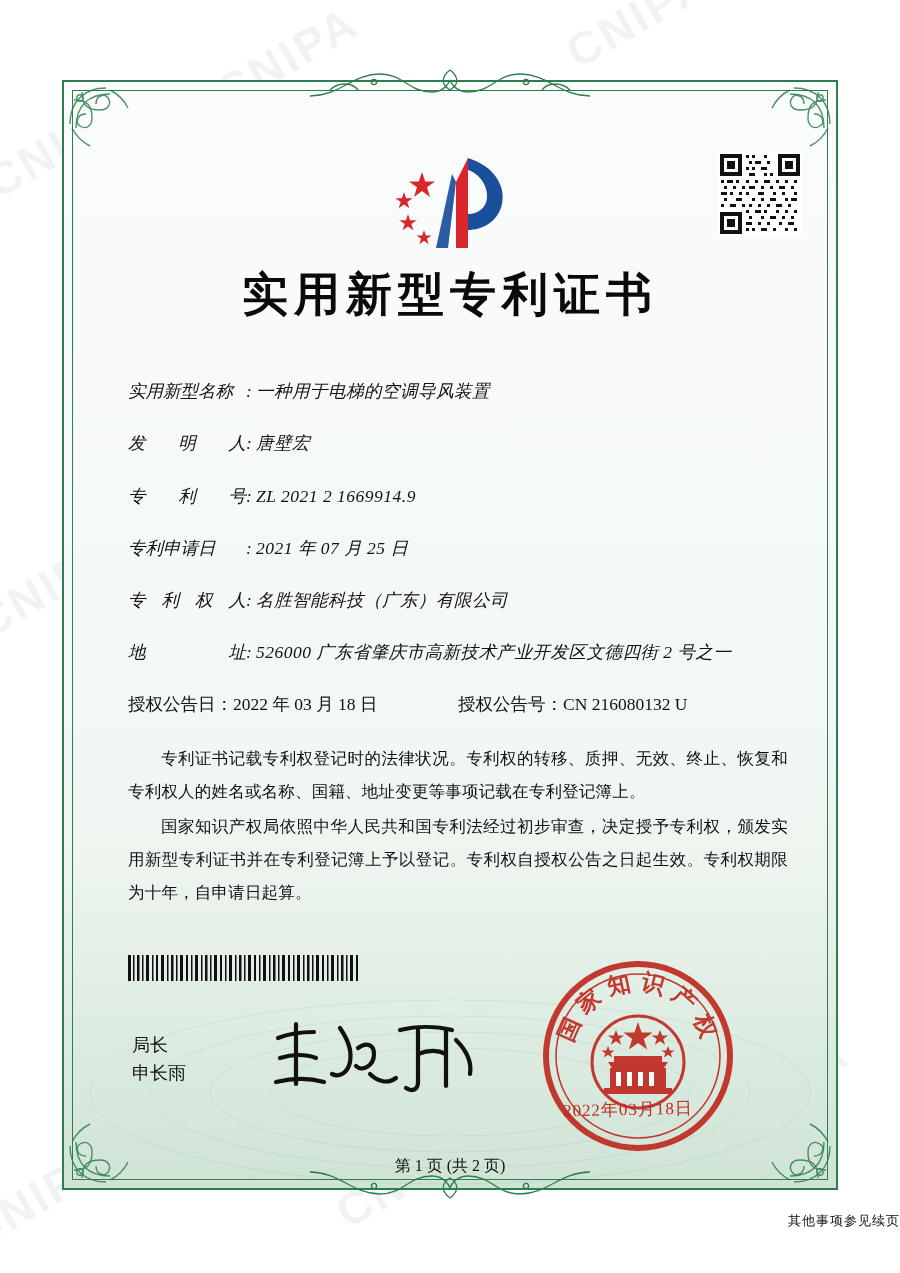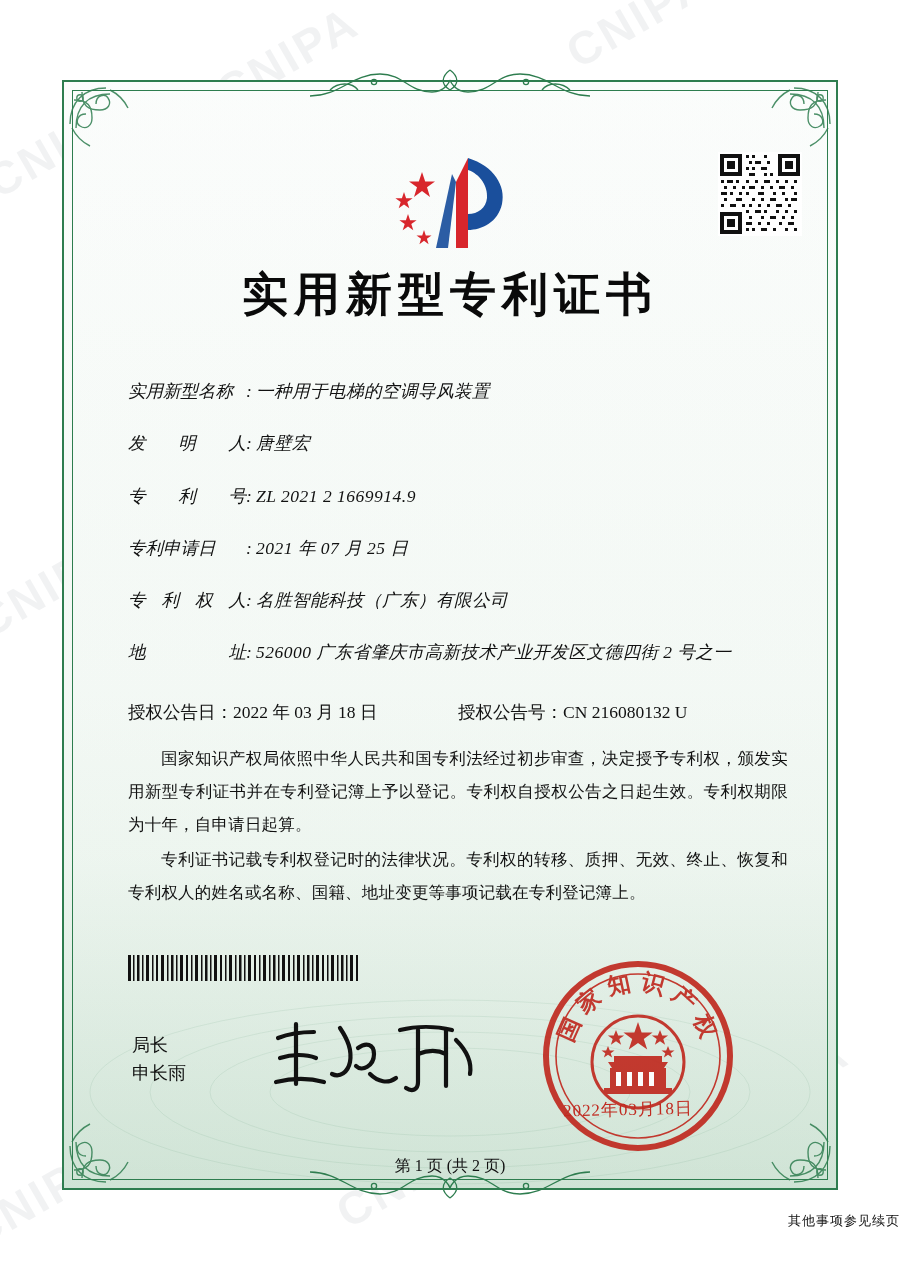--- a/index.html
+++ b/index.html
@@ -149,21 +149,21 @@
     word-break: break-all;
   }
 
   .row-pub {
     display: flex;
     align-items: baseline;
     font-size: 17.5px;
     margin-bottom: 16px;
     color: #111;
   }
-  .row-pub .p1 { width: 330px; flex: 0 0 330px; margin-top: 8px; }
+  .row-pub .p1 { width: 330px; flex: 0 0 330px; }
   .row-pub .p2 { flex: 1 1 auto; }
 
   
   .paras {
     position: absolute;
     left: 128px; top: 742px;
     width: 660px;
     font-size: 16.5px;
     line-height: 2.0;
     color: #111;
@@ -498,22 +498,22 @@
       <div class="p1">
         <span>授权公告日</span><span>：</span><span>2022 年 03 月 18 日</span>
       </div>
       <div class="p2">
         <span>授权公告号</span><span>：</span><span>CN 216080132 U</span>
       </div>
     </div>
   </div>
 
   <div class="paras">
+    <p>专利证书记载专利权登记时的法律状况。专利权的转移、质押、无效、终止、恢复和专利权人的姓名或名称、国籍、地址变更等事项记载在专利登记簿上。</p>
     <p>国家知识产权局依照中华人民共和国专利法经过初步审查，决定授予专利权，颁发实用新型专利证书并在专利登记簿上予以登记。专利权自授权公告之日起生效。专利权期限为十年，自申请日起算。</p>
-    <p>专利证书记载专利权登记时的法律状况。专利权的转移、质押、无效、终止、恢复和专利权人的姓名或名称、国籍、地址变更等事项记载在专利登记簿上。</p>
   </div>
 
   <svg class="barcode" viewBox="0 0 232 26" preserveAspectRatio="none">
     <g fill="#111">
       <rect x="0" y="0" width="3" height="26"></rect>
         <rect x="5" y="0" width="1.5" height="26"></rect>
       <rect x="9" y="0" width="2.5" height="26"></rect>
         <rect x="14" y="0" width="1.5" height="26"></rect>
       <rect x="18" y="0" width="3" height="26"></rect>
         <rect x="24" y="0" width="1.5" height="26"></rect>

